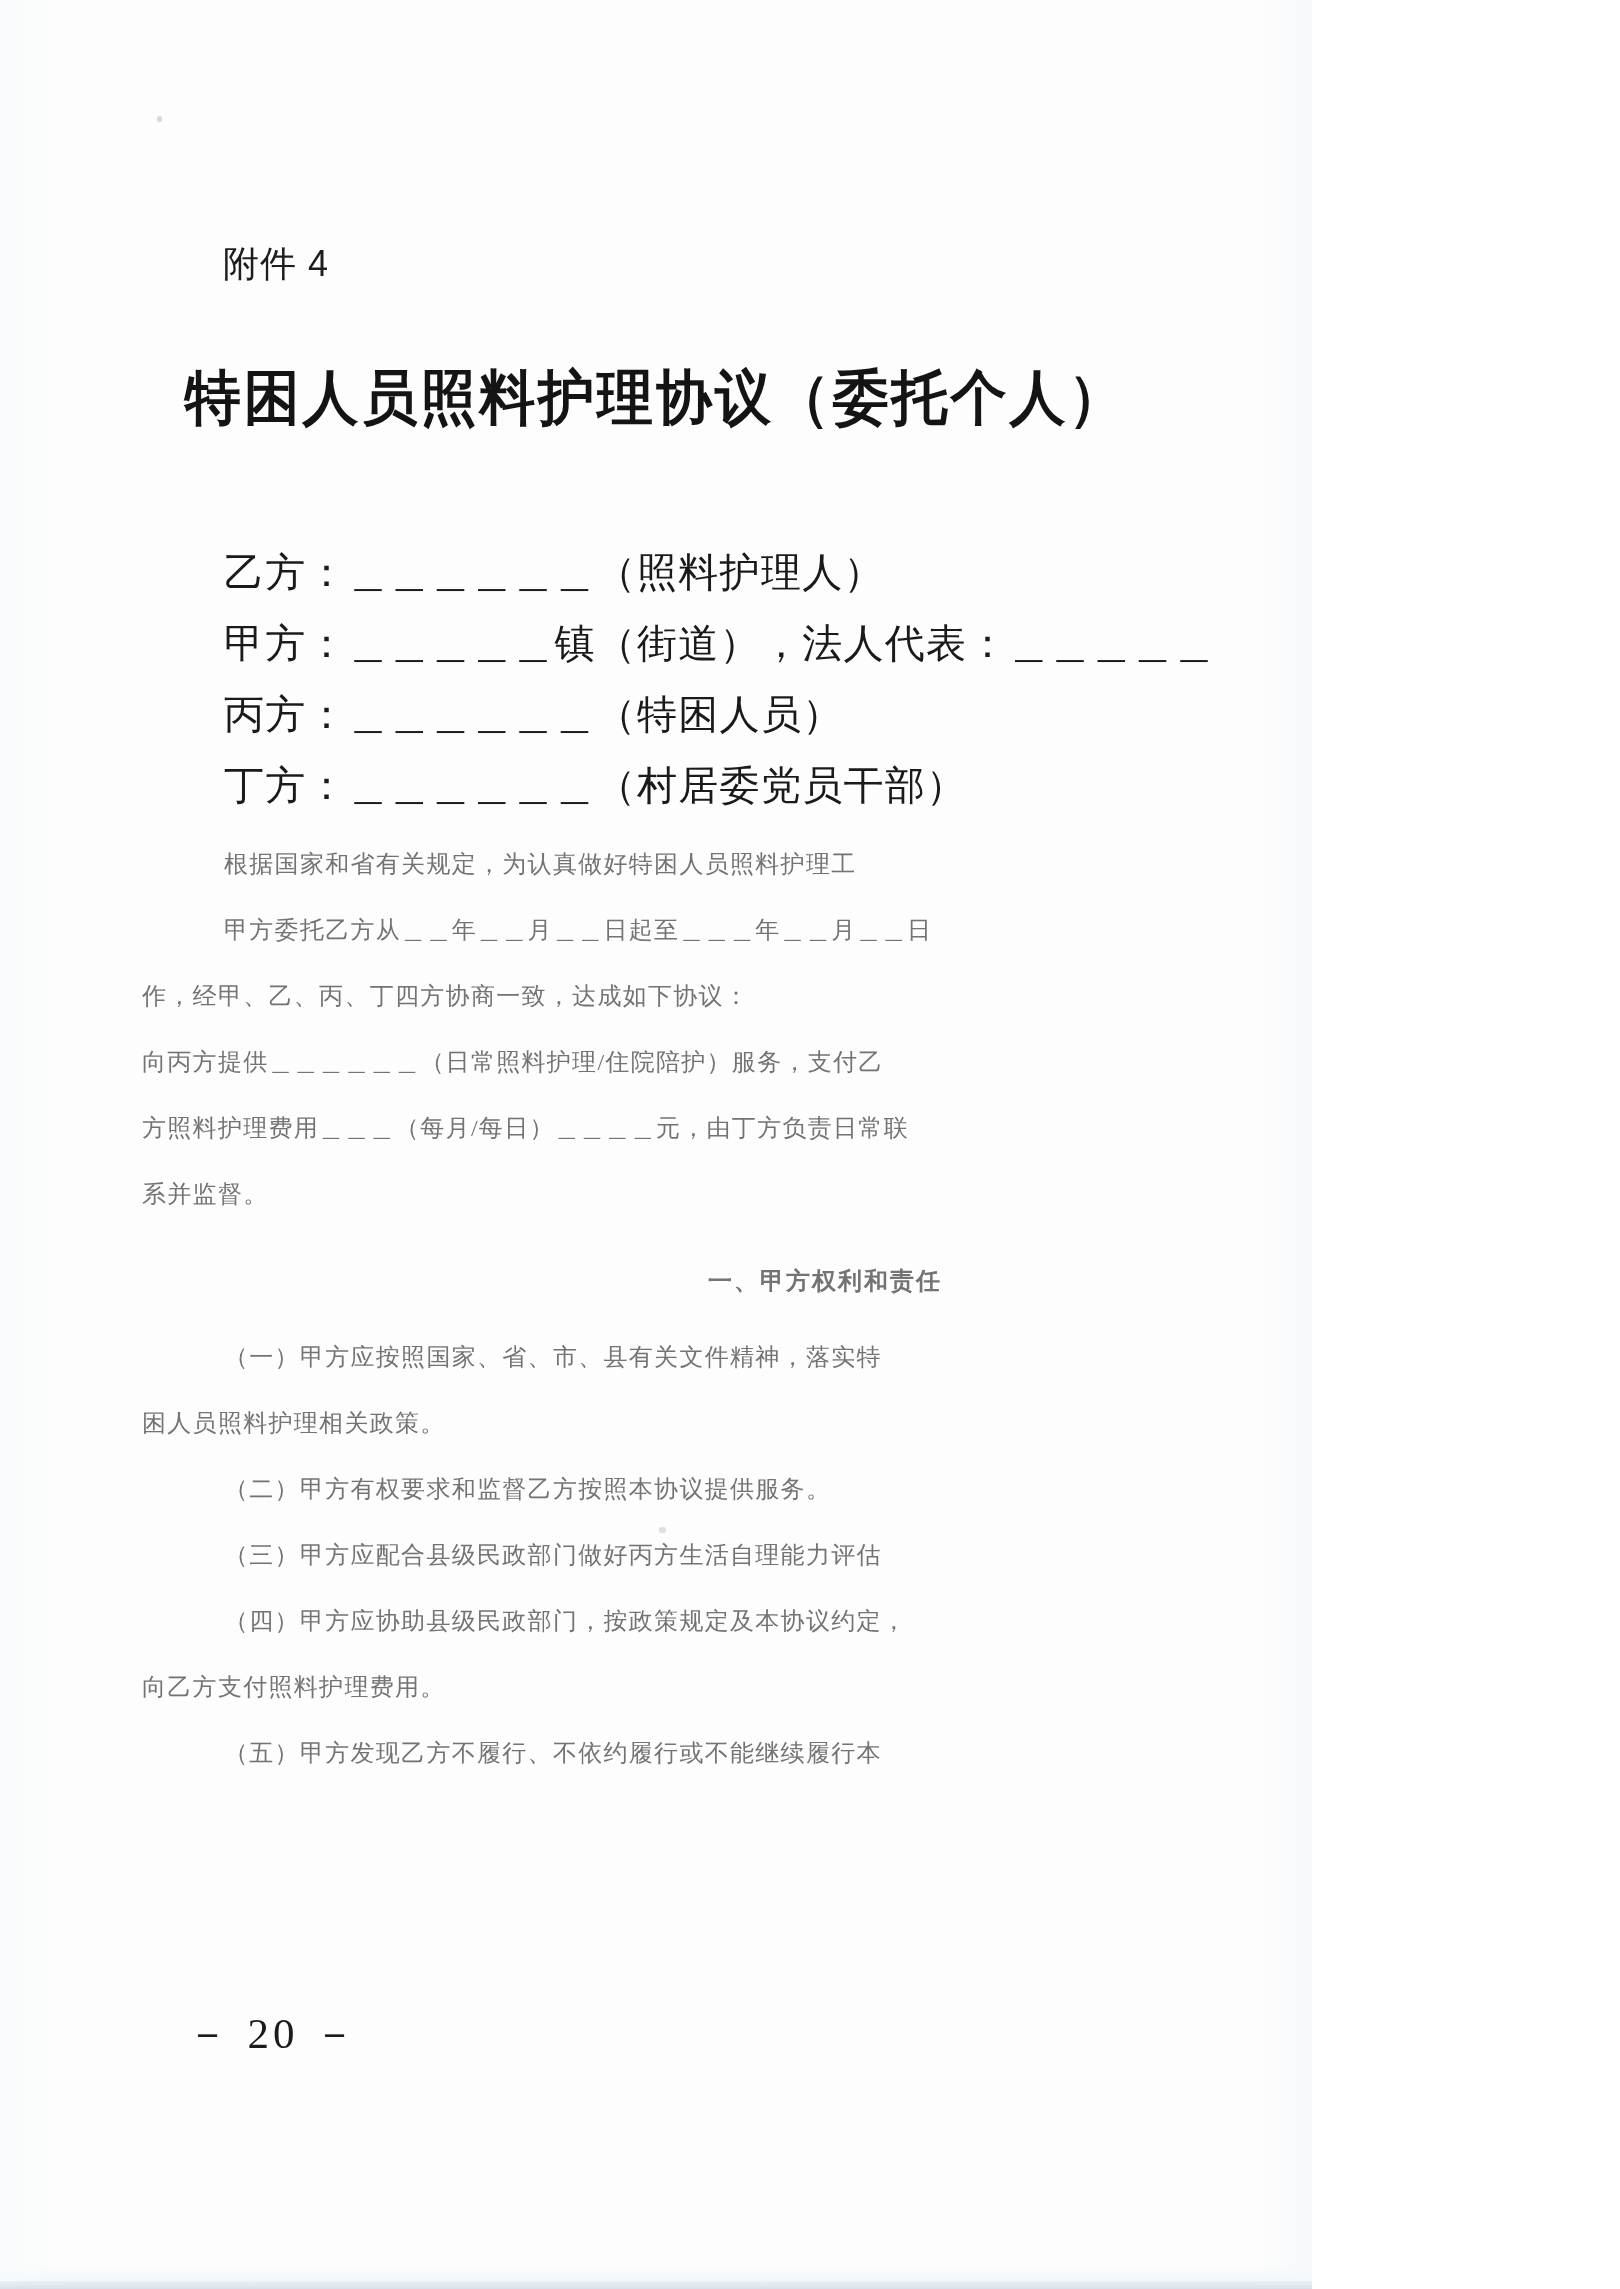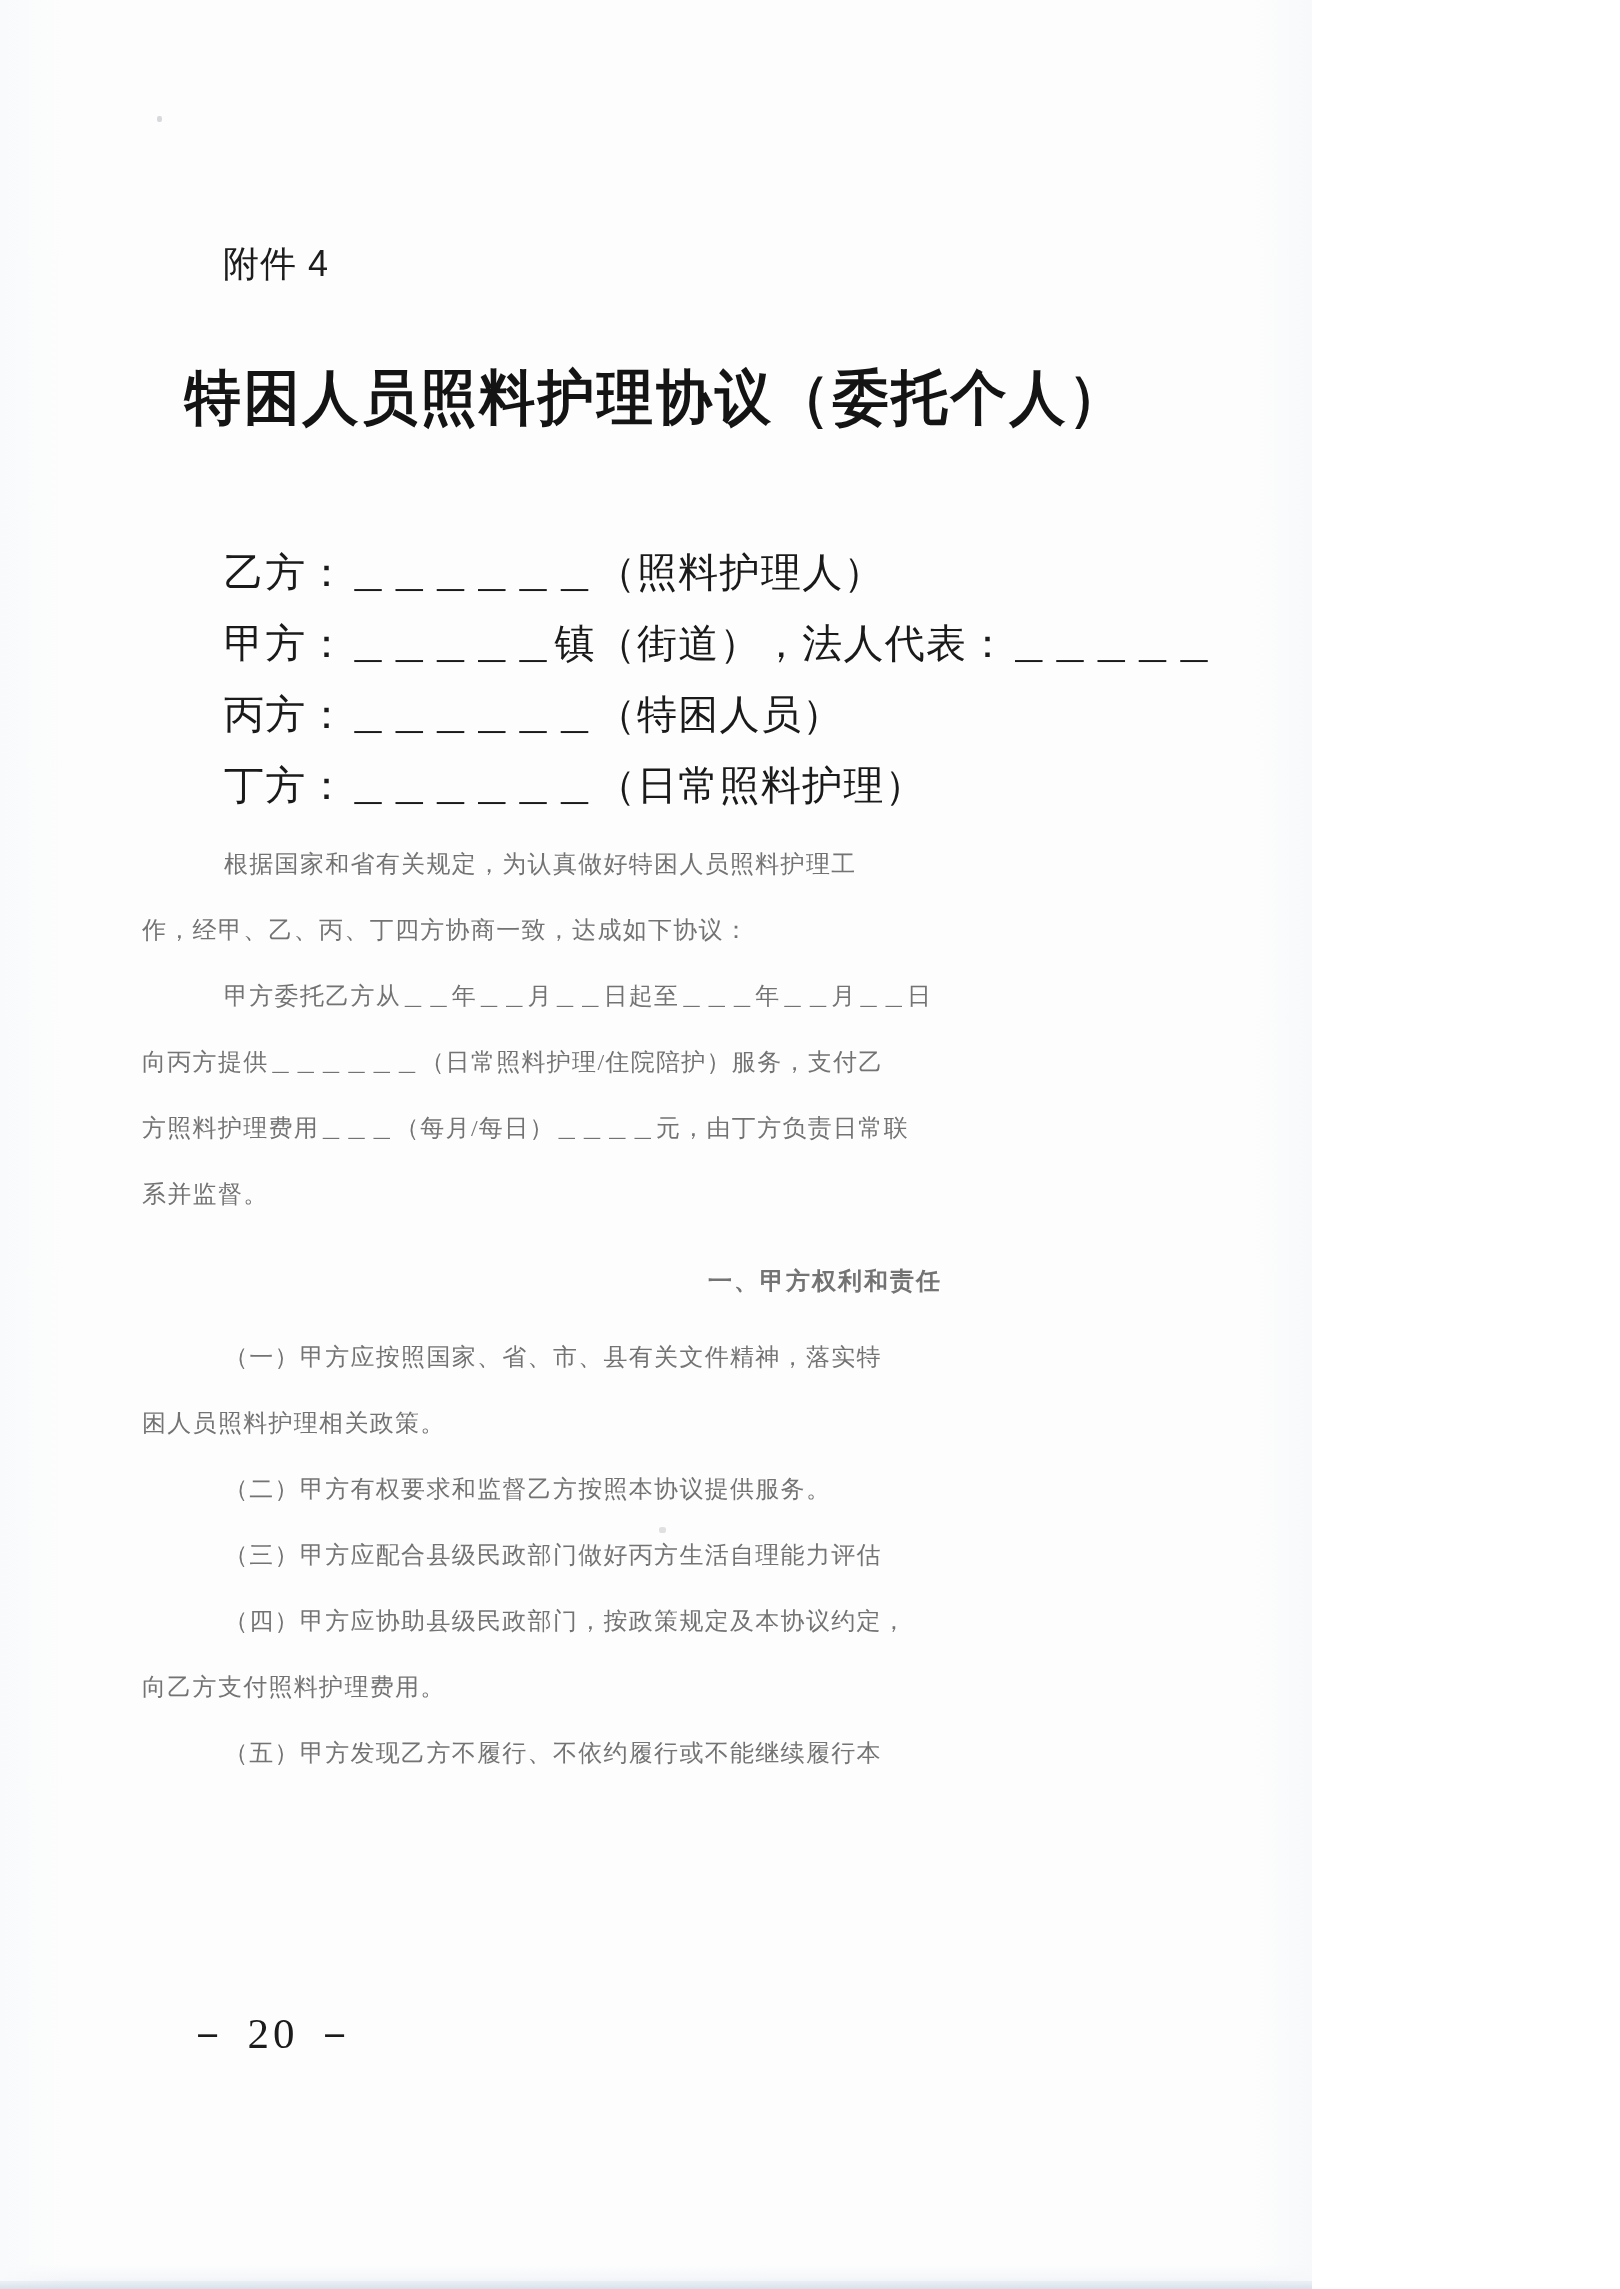--- a/index.html
+++ b/index.html
@@ -122,28 +122,28 @@
 
   <div class="attach-label">附件 4</div>
 
   <div class="doc-title">特困人员照料护理协议（委托个人）</div>
 
   <div class="body-area">
 
     <div class="party-line">乙方：＿＿＿＿＿＿（照料护理人）</div>
     <div class="party-line">甲方：＿＿＿＿＿镇（街道），法人代表：＿＿＿＿＿</div>
     <div class="party-line">丙方：＿＿＿＿＿＿（特困人员）</div>
-    <div class="party-line">丁方：＿＿＿＿＿＿（日常照料护理）</div>
+    <div class="party-line">丁方：＿＿＿＿＿＿（村居委党员干部）</div>
 
     <div class="gap-sm"></div>
 
     <div class="line indent">根据国家和省有关规定，为认真做好特困人员照料护理工</div>
+    <div class="line indent">甲方委托乙方从＿＿年＿＿月＿＿日起至＿＿＿年＿＿月＿＿日</div>
+
     <div class="line">作，经甲、乙、丙、丁四方协商一致，达成如下协议：</div>
-
-    <div class="line indent">甲方委托乙方从＿＿年＿＿月＿＿日起至＿＿＿年＿＿月＿＿日</div>
     <div class="line">向丙方提供＿＿＿＿＿＿（日常照料护理/住院陪护）服务，支付乙</div>
     <div class="line">方照料护理费用＿＿＿（每月/每日）＿＿＿＿元，由丁方负责日常联</div>
     <div class="line">系并监督。</div>
 
     <div class="gap-md"></div>
 
     <div class="line indent heading">一、甲方权利和责任</div>
 
     <div class="gap-sm"></div>
 

